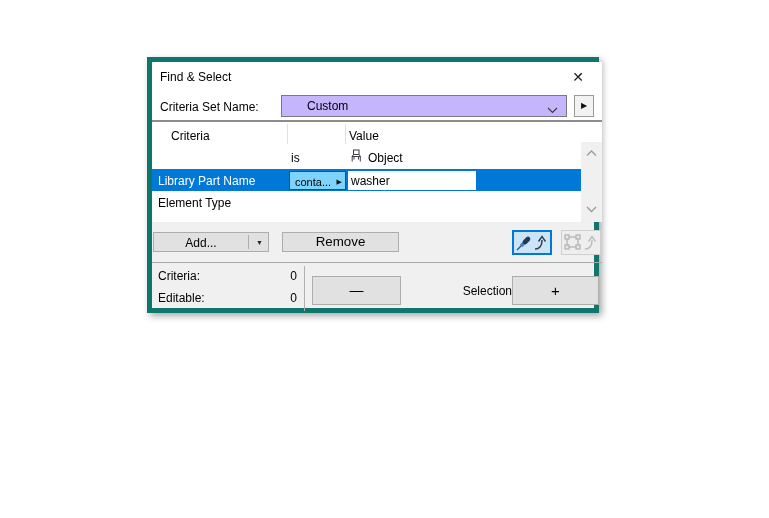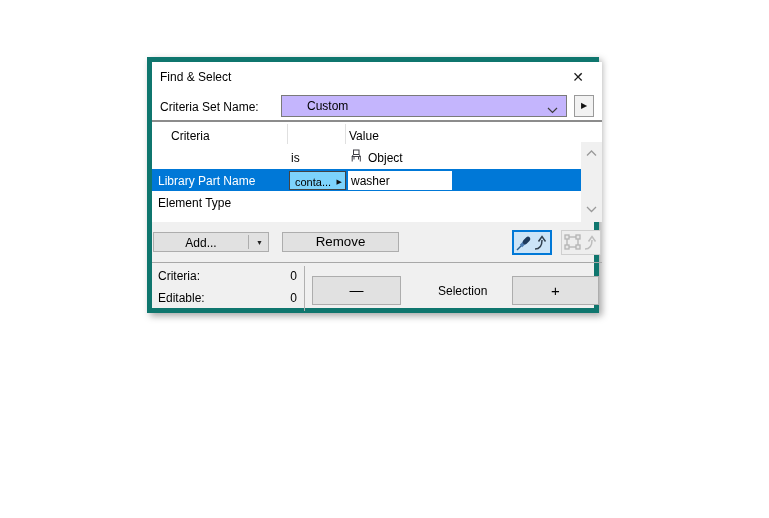--- a/index.html
+++ b/index.html
@@ -39,21 +39,21 @@
   .r1-criteria { left:6px; top:89px;margin-top:45px; }
   .r1-op { left:139px; top:89px; }
   .obj-icon { left:197px; top:87px; }
   .r1-value { left:216px; top:89px; }
   .row2 { left:0; top:107px; width:429px; height:22px; background:#0078d7; }
   .r2-criteria { left:6px; top:112px; color:#fff; }
   .op-btn { left:137px; top:109px; width:57px; height:19px; background:#7dd3fc;
     border:1px solid #444; font-size:11px; text-align:left; padding:2px 3px 0 5px;
     white-space:nowrap; }
   .op-btn .arr { float:right; font-size:7px; line-height:12px; color:#111; }
-  .val-input { left:196px; top:109px; width:104px; height:19px; border:none;
+  .val-input { left:196px; top:109px; width:128px; height:19px; border:none;
     background:#fff; font-family:inherit; font-size:12px; padding:0 3px; outline:none; }
 
   
   .scrollbar { left:429px; top:80px; width:21px; height:80px; background:#f0f0f0; }
   .sb-up { position:absolute; left:0; top:4px; width:21px; height:16px; text-align:center; }
   .sb-dn { position:absolute; left:0; bottom:4px; width:21px; height:16px; text-align:center; }
 
   
   .btn { background:#e1e1e1; border:1px solid #adadad; text-align:center; }
   .add-btn { left:1px; top:170px; width:116px; height:20px; line-height:18px; }
@@ -68,21 +68,21 @@
 
   .sep-mid { left:0; top:200px; width:450px; height:1px; background:#a8a8a8; }
 
   
   .f-sel-label { left:6px; top:207px; }
   .f-sel-count { left:6px; top:207px; width:139px; text-align:right; }
   .f-edit-label { left:6px; top:229px; }
   .f-edit-count { left:6px; top:229px; width:139px; text-align:right; }
   .f-divider { left:152px; top:204px; width:1px; height:45px; background:#b0b0b0; }
   .minus-btn { left:160px; top:214px; width:89px; height:29px; font-size:14px; line-height:27px; }
-  .f-selection { left:250px; top:222px; width:110px; text-align:left;margin-left:36px; }
+  .f-selection { left:250px; top:222px; width:110px; text-align:right; }
   .plus-btn { left:360px; top:214px; width:87px; height:29px; font-size:15px; line-height:27px; }
 </style>
 </head>
 <body>
 
 <div class="dialog">
 
   <div class="abs titlebar"></div>
   <div class="abs title">Find &amp; Select</div>
   <div class="abs close-btn">✕</div>

